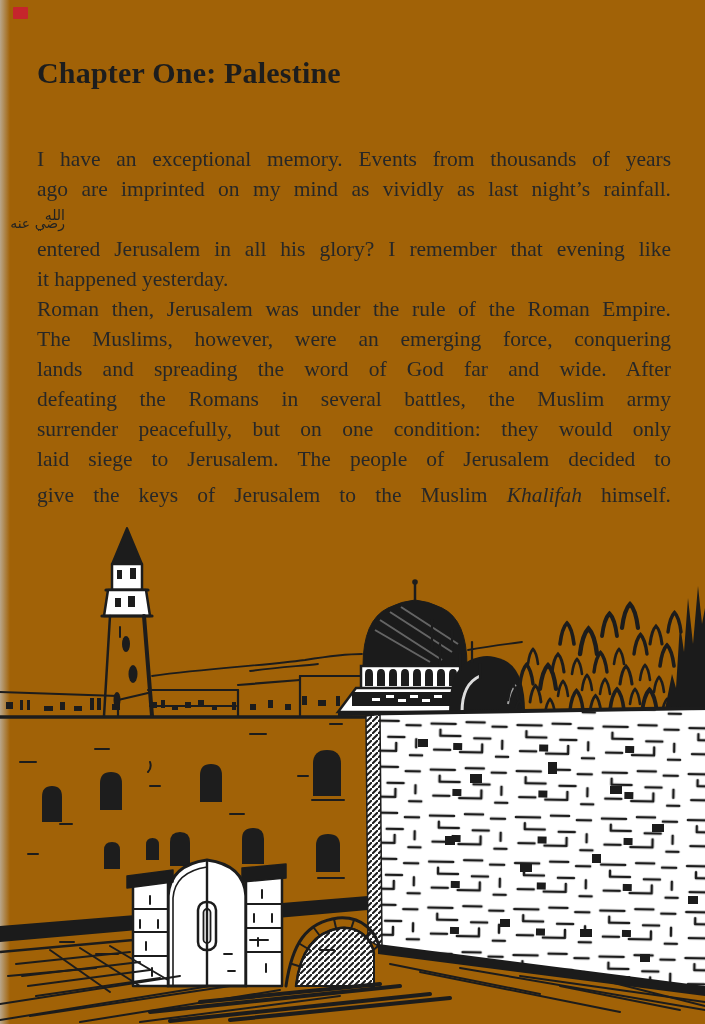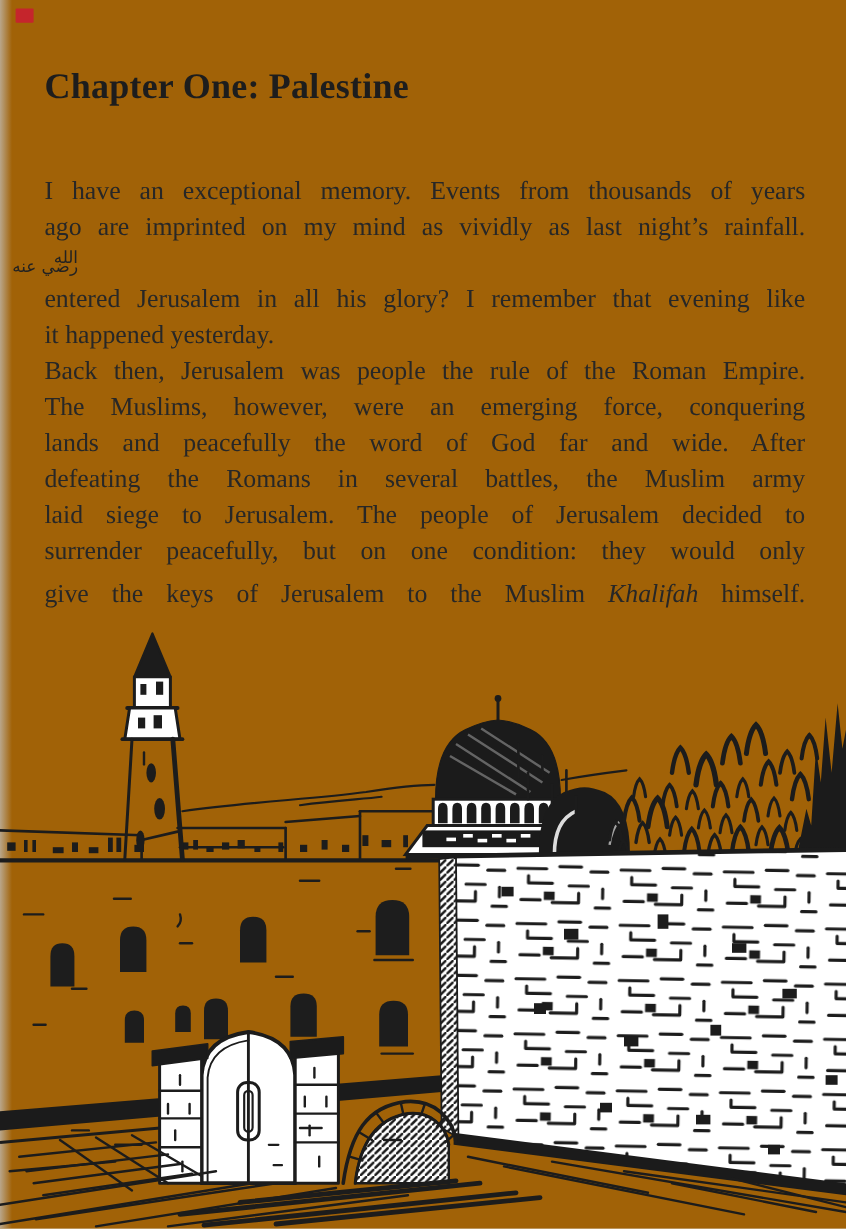--- a/index.html
+++ b/index.html
@@ -47,26 +47,26 @@
   <div class="corner-mark"></div>
 
   <div class="title">Chapter One: Palestine</div>
 
   <div class="bodytext">
     <div class="line just">I have an exceptional memory. Events from thousands of years</div>
     <div class="line just">ago are imprinted on my mind as vividly as last night’s rainfall.</div>
     <div class="line just"> <span class="honorific"><div>الله</div><div>رضي عنه</div></span></div>
     <div class="line just">entered Jerusalem in all his glory? I remember that evening like</div>
     <div class="line short">it happened yesterday.</div>
-    <div class="line just">Back then, Jerusalem was people the rule of the Roman Empire.</div>
+    <div class="line just">Roman then, Jerusalem was under the rule of the Roman Empire.</div>
     <div class="line just">The Muslims, however, were an emerging force, conquering</div>
-    <div class="line just">lands and peacefully the word of God far and wide. After</div>
+    <div class="line just">lands and spreading the word of God far and wide. After</div>
     <div class="line just">defeating the Romans in several battles, the Muslim army</div>
+    <div class="line just">surrender peacefully, but on one condition: they would only</div>
     <div class="line just">laid siege to Jerusalem. The people of Jerusalem decided to</div>
-    <div class="line just">surrender peacefully, but on one condition: they would only</div>
     <div class="line just lastline"><span>give the keys of Jerusalem to the Muslim </span><span class="ital">Khalifah</span><span> himself.</span></div>
   </div>
 
   <svg class="illo" width="705" height="500" viewBox="0 0 705 500" role="img" aria-label="Black and white ink sketch of old Jerusalem: a minaret on the left, city skyline, the Dome of the Rock, cypress trees, the Western Wall, and an arched gate with stone pillars in a plaza">
     <defs>
       <path id="archw" d="M0,100 V30 Q0,0 50,0 Q100,0 100,30 V100 Z"></path>
       <path id="darch" d="M0,17 V5 Q0,0 4,0 Q8,0 8,5 V17 Z"></path>
       <path id="chev" d="M0,0 C1,-8 3,-13 5,-15 C7,-13 9,-8 10,0" fill="none" stroke="#1c1c1c" stroke-width="2.6" stroke-linecap="round"></path>
       <pattern id="bricks" width="86" height="46" patternUnits="userSpaceOnUse" patternTransform="rotate(1)">
         <rect width="86" height="46" fill="#ffffff"></rect>

